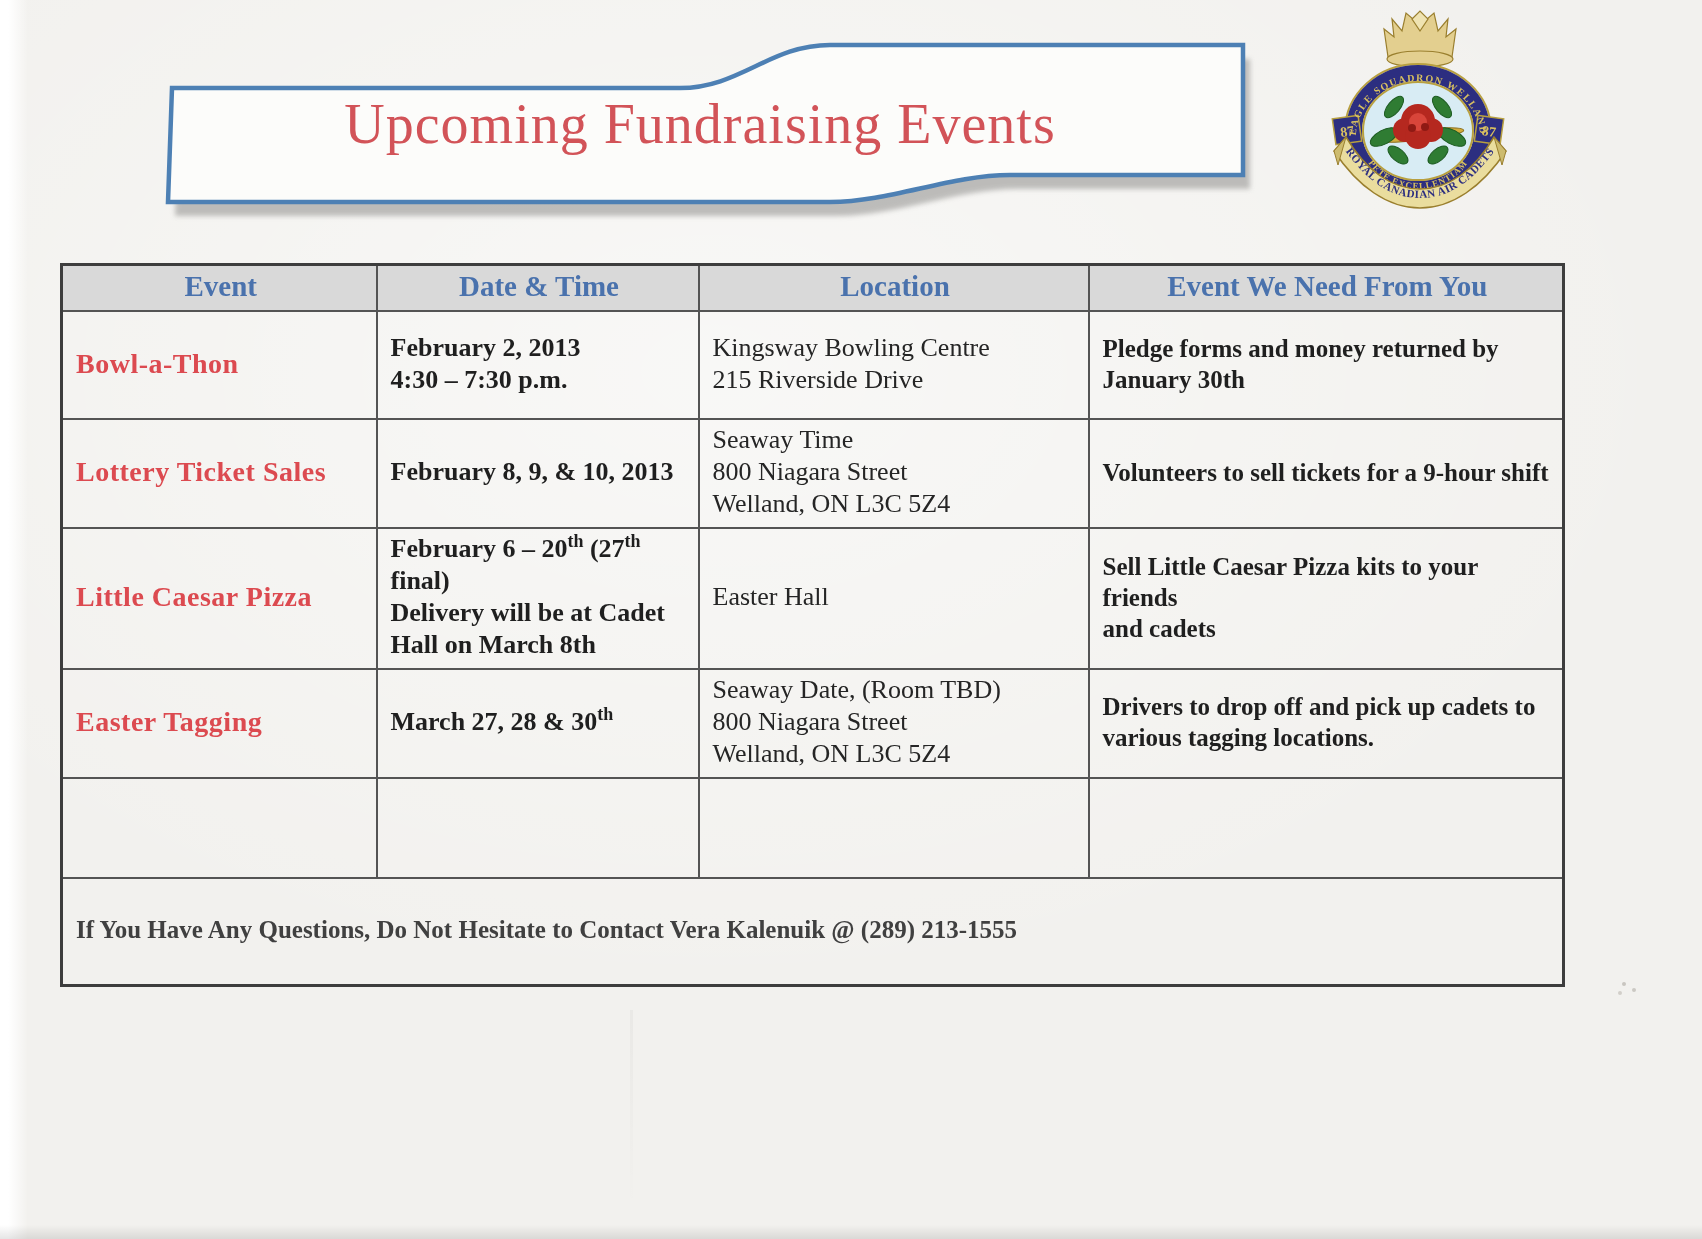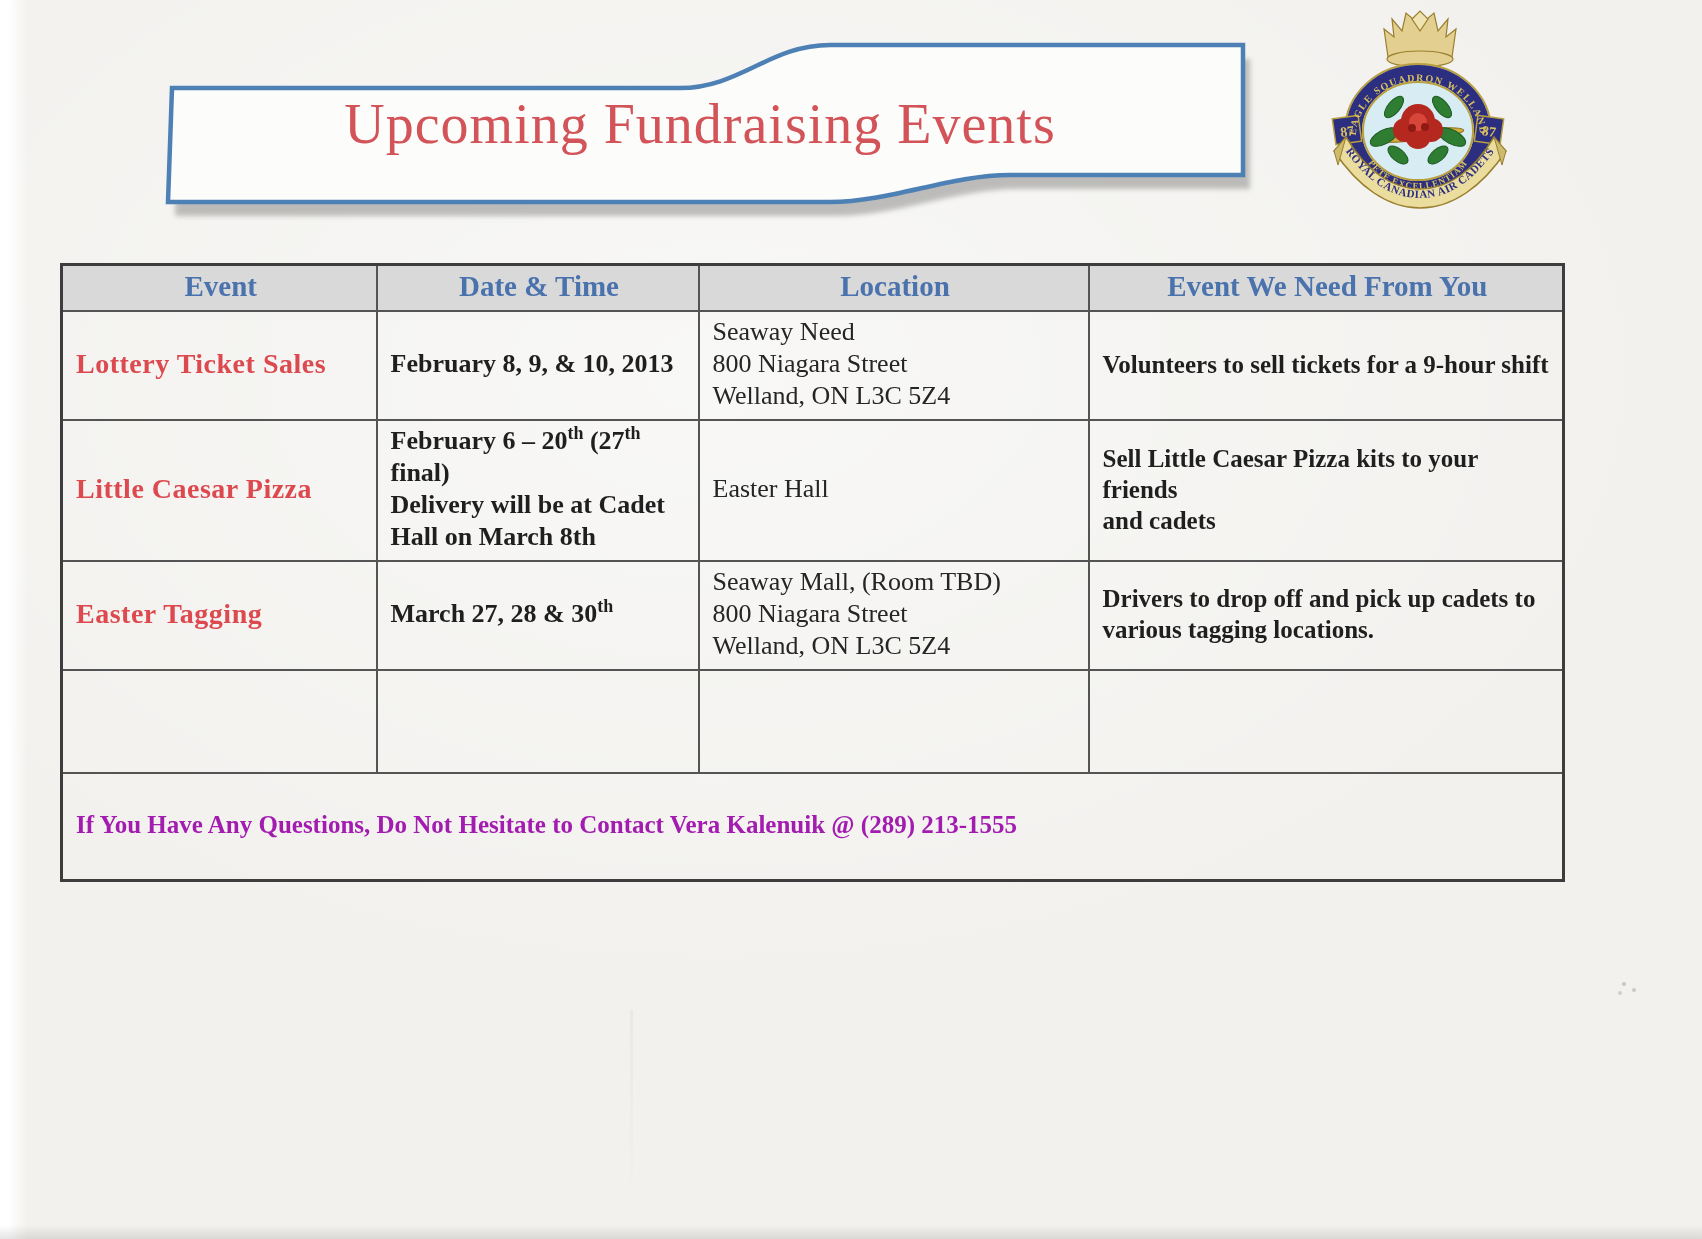--- a/index.html
+++ b/index.html
@@ -68,21 +68,21 @@
 
   td.event-cell {
     color: #dc4a50; font-weight: bold; font-size: 28px; letter-spacing: 0.5px;
   }
   td.date-cell { color: #1f1f1f; font-weight: bold; font-size: 26px; line-height: 32px; }
   td.location-cell { color: #252525; font-size: 26px; line-height: 32px; font-weight: normal; }
   td.need-cell { color: #1f1f1f; font-weight: bold; font-size: 25px; line-height: 31px; }
   td sup { font-size: 18px; line-height: 0; }
 
   td.contact-cell {
-    font-weight: bold; font-size: 25px; color: #a21caf; padding-left: 15px; margin-top: 26px;
+    font-weight: bold; font-size: 25px; color: #404040; padding-left: 15px; margin-top: 26px;
   }
 </style>
 </head>
 <body>
 
 <div class="edge-left"></div>
 <div class="edge-bottom"></div>
 <div class="crease"></div>
 <div class="scan-artifact"></div>
 
@@ -179,26 +179,41 @@
   <thead>
     <tr>
       <th>Event</th>
       <th>Date &amp; Time</th>
       <th>Location</th>
       <th>Event We Need From You</th>
     </tr>
   </thead>
   <tbody id="events-tbody">
       <tr>
+        <td class="event-cell">Bowl-a-Thon</td>
+        <td class="date-cell">
+          <div>February 2, 2013</div>
+          <div>4:30 – 7:30 p.m.</div>
+        </td>
+        <td class="location-cell">
+          <div>Kingsway Bowling Centre</div>
+          <div>215 Riverside Drive</div>
+        </td>
+        <td class="need-cell">
+          <div>Pledge forms and money returned by</div>
+          <div>January 30th</div>
+        </td>
+      </tr>
+      <tr>
         <td class="event-cell">Lottery Ticket Sales</td>
         <td class="date-cell">
           <div>February 8, 9, &amp; 10, 2013</div>
         </td>
         <td class="location-cell">
-          <div>Seaway Need</div>
+          <div>Seaway Time</div>
           <div>800 Niagara Street</div>
           <div>Welland, ON L3C 5Z4</div>
         </td>
         <td class="need-cell">
           <div>Volunteers to sell tickets for a 9-hour shift</div>
         </td>
       </tr>
       <tr>
         <td class="event-cell">Little Caesar Pizza</td>
         <td class="date-cell">
@@ -213,21 +228,21 @@
           <div>Sell Little Caesar Pizza kits to your friends</div>
           <div>and cadets</div>
         </td>
       </tr>
       <tr>
         <td class="event-cell">Easter Tagging</td>
         <td class="date-cell">
           <div>March 27, 28 &amp; 30<sup>th</sup></div>
         </td>
         <td class="location-cell">
-          <div>Seaway Mall, (Room TBD)</div>
+          <div>Seaway Date, (Room TBD)</div>
           <div>800 Niagara Street</div>
           <div>Welland, ON L3C 5Z4</div>
         </td>
         <td class="need-cell">
           <div>Drivers to drop off and pick up cadets to</div>
           <div>various tagging locations.</div>
         </td>
       </tr>
       <tr>
         <td class="event-cell"></td>

